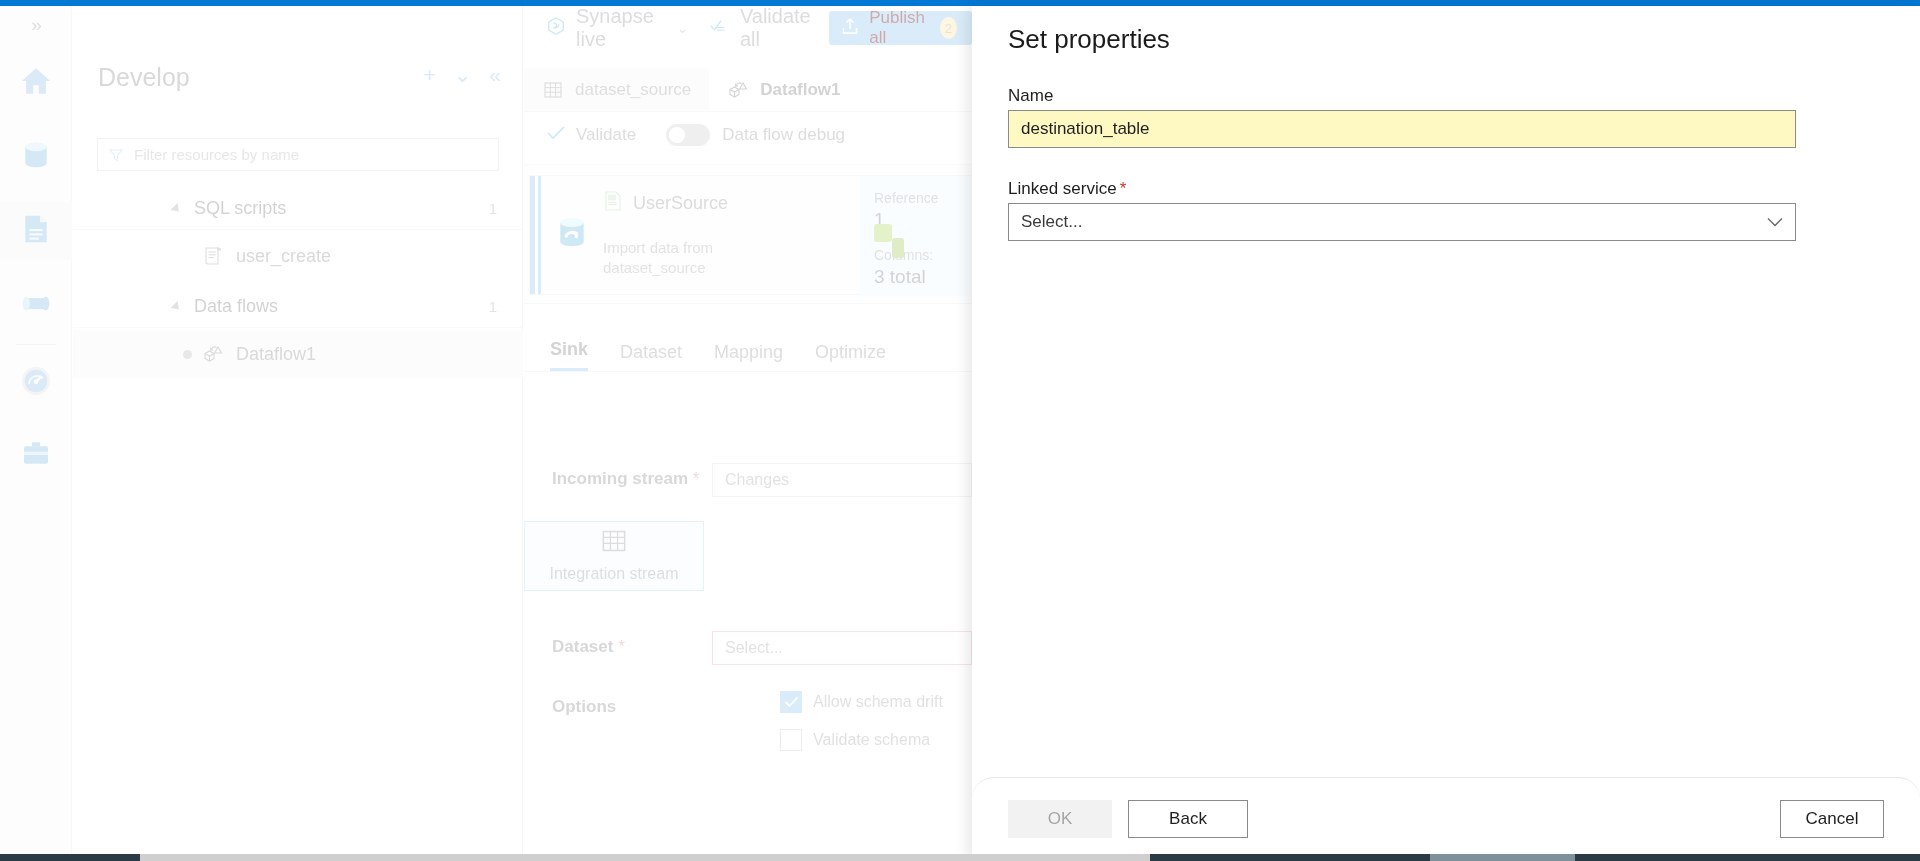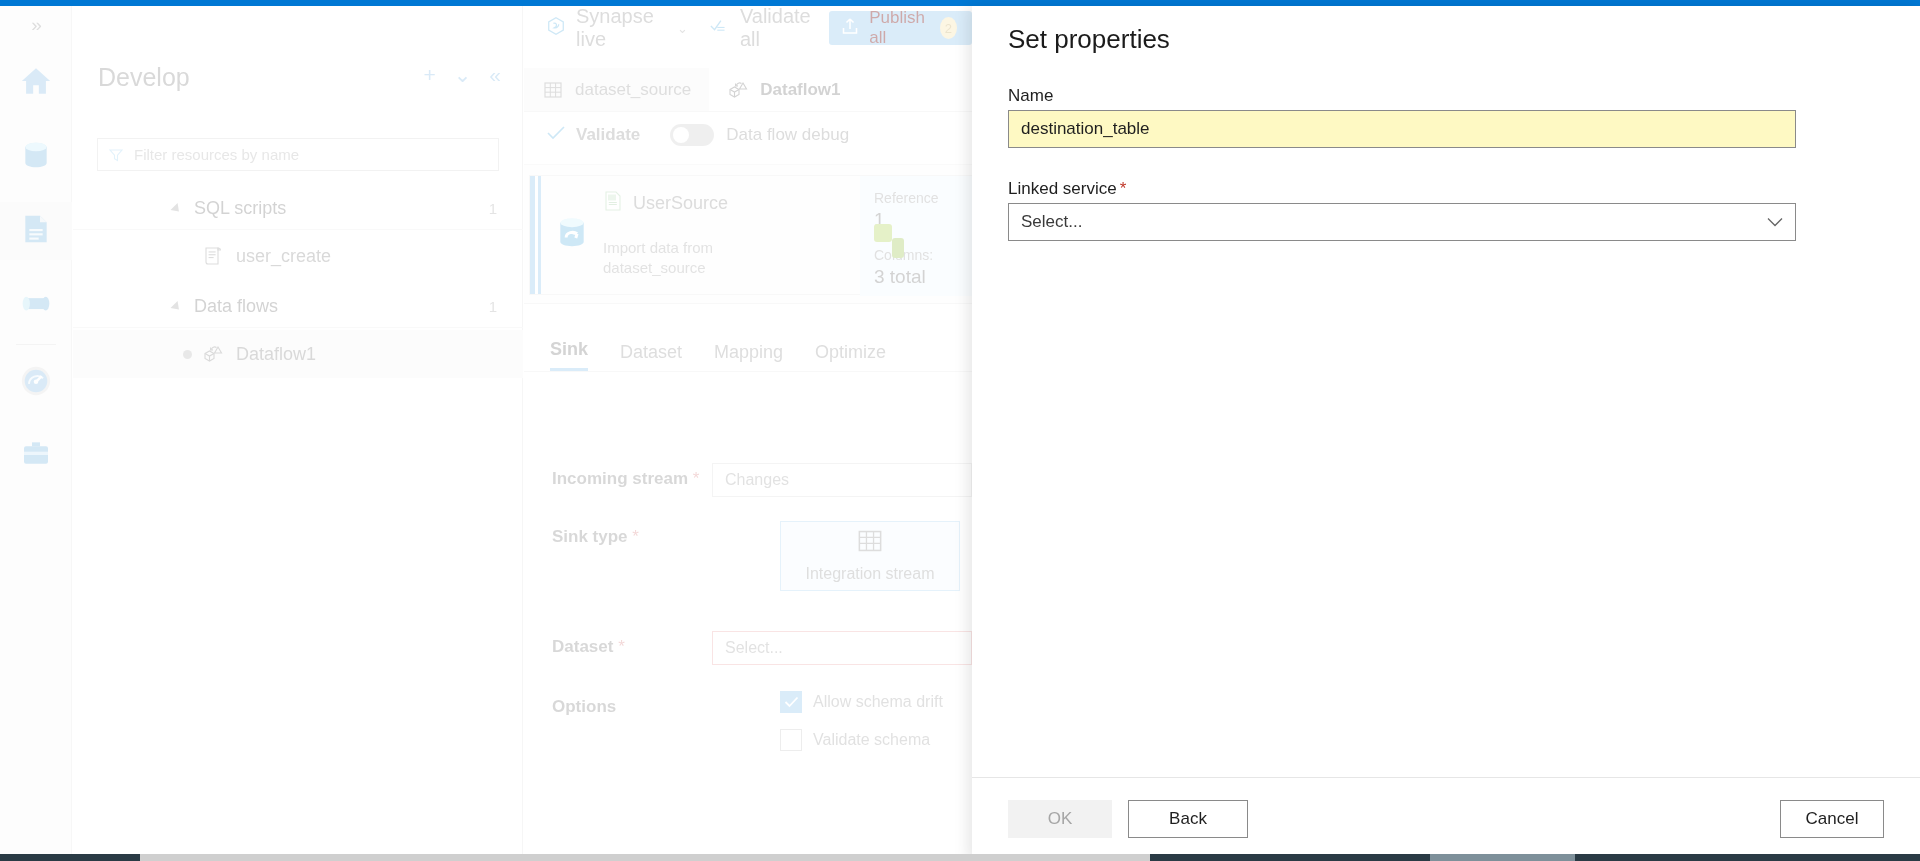--- a/index.html
+++ b/index.html
@@ -166,21 +166,21 @@
   }
   .edtab.inactive { background: #f7f7f7; }
   .edtab.active { background: #ffffff; color: #8c8c8c; font-weight: bold; }
   .edtab-icon { margin-right: 11px; width: 22px; height: 22px; display:block; }
 
   
   #valrow {
     position: absolute; left: 0; top: 106px; width: 448px; height: 46px;
     display: flex; align-items: center;
   }
-  #validate-wrap { display: flex; align-items: flex-start; margin-left: 22px; font-weight: bold; }
+  #validate-wrap { display: flex; align-items: flex-start; margin-left: 22px; }
   #validate-label { font-size: 17px; color: #a5a5a5; margin-left: 10px; }
   #debug-toggle {
     margin-left: 30px; width: 44px; height: 22px; border-radius: 12px;
     background: #d6d6d6; position: relative;
   }
   #debug-knob {
     position: absolute; left: 3px; top: 3px;
     width: 16px; height: 16px; border-radius: 50%; background: #ffffff;
   }
   #debug-label { font-size: 17px; color: #a5a5a5; margin-left: 12px; }
@@ -285,21 +285,21 @@
   }
   #ls-select {
     position: absolute; left: 36px; top: 197px;
     width: 788px; height: 38px;
     border: 1px solid #8a8a8a; background: #fff;
     display: flex; align-items: center; justify-content: space-between;
     padding: 0 12px; font-size: 17px; color: #3a3a3a;
   }
   #modal-footer {
     position: absolute; left: 0; bottom: 0; width: 948px; height: 84px;
-    border-top: 1px solid #e6e6e6; background: #fff;
+    border-top: 1px solid #e6e6e6; background: #fff; border-radius: 22px;
   }
   .mbtn {
     position: absolute; top: 22px; height: 38px;
     display: flex; align-items: center; justify-content: center;
     font-size: 17px; border: 1px solid #8a8a8a; background: #fff; color: #1f1f1f;
     font-family: "Liberation Sans", sans-serif;
   }
   #btn-ok {
     left: 36px; width: 104px; background: #f2f2f2; border-color: #f2f2f2; color: #a6a6a6;
   }
@@ -576,24 +576,20 @@
         <div class="flabel">
           <span>Incoming stream</span>
           <span class="req">*</span>
         </div>
         <div class="fctl">
           <div class="finput">Changes</div>
         </div>
       </div>
 
       <div class="frow" style="top:515px;">
-        <div class="flabel">
-          <span>Sink type</span>
-          <span class="req">*</span>
-        </div>
         <div class="fctl">
           <div class="sinktype-card">
             <span>
               <svg width="26" height="24" viewBox="0 0 22 20">
                 <rect x="2" y="2" width="18" height="16" fill="none" stroke="#a7a7a7" stroke-width="1.3"></rect>
                 <path d="M2 7 H20 M2 12 H20 M8 2 V18 M14 2 V18" stroke="#a7a7a7" stroke-width="1.1"></path>
               </svg>
             </span>
             <span class="sinktype-label">Integration stream</span>
           </div>

